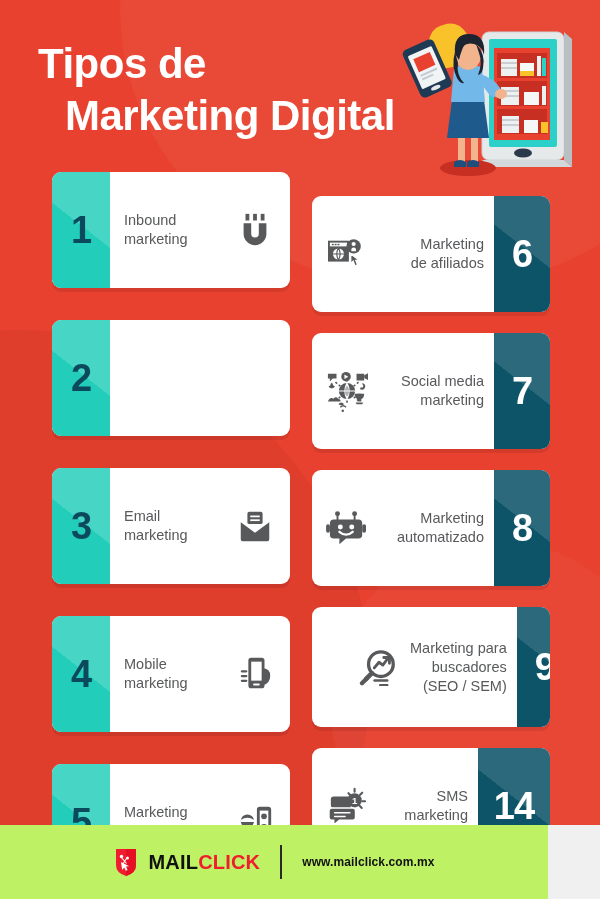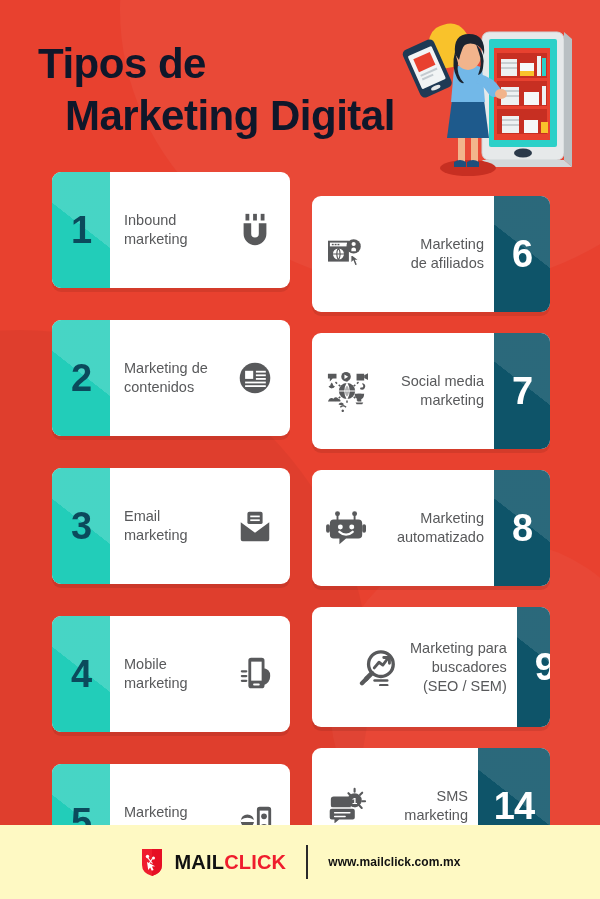--- a/index.html
+++ b/index.html
@@ -16,21 +16,21 @@
     background:#e8412f;overflow:hidden;
   }
   .swoosh{position:absolute;border-radius:50%;background:rgba(255,255,255,.045);}
   .sw1{width:620px;height:560px;left:120px;top:-270px;}
   .sw2{width:700px;height:700px;left:-330px;top:330px;background:rgba(0,0,0,.035);}
   .sw3{width:330px;height:330px;left:330px;top:540px;background:rgba(255,255,255,.035);}
 
   
   .title{
     position:absolute;left:38px;top:38px;width:430px;
-    color:#0f172a;font-weight:bold;font-size:42px;line-height:52px;
+    color:#ffffff;font-weight:bold;font-size:42px;line-height:52px;
     letter-spacing:-0.5px;
   }
   .title .l2{display:block;margin-left:27px;}
 
   
   .illus{position:absolute;left:398px;top:16px;width:192px;height:168px;}
 
   
   .col{position:absolute;}
   .col-left{left:52px;top:172px;width:238px;}
@@ -80,22 +80,22 @@
   }
   .card.l .ctext{text-align:left;}
   .card.r .ctext{text-align:right;}
   .ctext .ln{display:block;white-space:nowrap;}
 
   .cicon{flex:0 0 auto;width:46px;height:46px;display:flex;align-items:center;justify-content:center;}
   .cicon svg{display:block;}
 
   
   .footer{
-    position:absolute;left:0;top:825px;width:600px;height:74px;
-    background:#fef9c3;display:flex;align-items:center;justify-content:center;gap:0;
+    position:absolute;left:0;top:825px;width:548px;height:74px;
+    background:#bef264;display:flex;align-items:center;justify-content:center;gap:0;
   }
   .brand{display:flex;align-items:center;gap:9px;}
   .brandmark{width:26px;height:27px;flex:0 0 26px;}
   .brandtext{font-size:20px;font-weight:bold;letter-spacing:.2px;}
   .brandtext .a{color:#111111;}
   .brandtext .b{color:#ef1d2d;}
   .divider{width:2px;height:34px;background:#2a2a2a;margin:0 20px;}
   .url{font-size:12px;font-weight:bold;color:#111111;letter-spacing:.1px;}
 </style>
 </head>
@@ -201,37 +201,20 @@
               <rect x="26" y="3" width="4" height="7" fill="#58595b"></rect>
               <path d="M8 13 h8 v11 a4 4 0 0 0 8 0 v-11 h8 v11 a12 12 0 0 1 -24 0 Z" fill="#58595b"></path>
             </svg>
           </div>
         </div>
       </div>
 
       <div class="card l">
         <div class="numblk">
           <span class="n">2</span>
-        </div>
-        <div class="cbody">
-          <div class="ctext">
-            <span class="ln">Marketing de</span>
-            <span class="ln">contenidos</span>
-          </div>
-          <div class="cicon">
-            <svg viewBox="0 0 40 40" width="36" height="36">
-              <circle cx="20" cy="20" r="17" fill="#58595b"></circle>
-              <rect x="9" y="12" width="9" height="9" fill="#ffffff"></rect>
-              <rect x="21" y="12" width="11" height="2" fill="#ffffff"></rect>
-              <rect x="21" y="16" width="11" height="2" fill="#ffffff"></rect>
-              <rect x="21" y="20" width="11" height="2" fill="#ffffff"></rect>
-              <rect x="9" y="24" width="23" height="2" fill="#ffffff"></rect>
-              <rect x="9" y="28" width="23" height="2" fill="#ffffff"></rect>
-            </svg>
-          </div>
         </div>
       </div>
 
       <div class="card l">
         <div class="numblk">
           <span class="n">3</span>
         </div>
         <div class="cbody">
           <div class="ctext">
             <span class="ln">Email</span>

